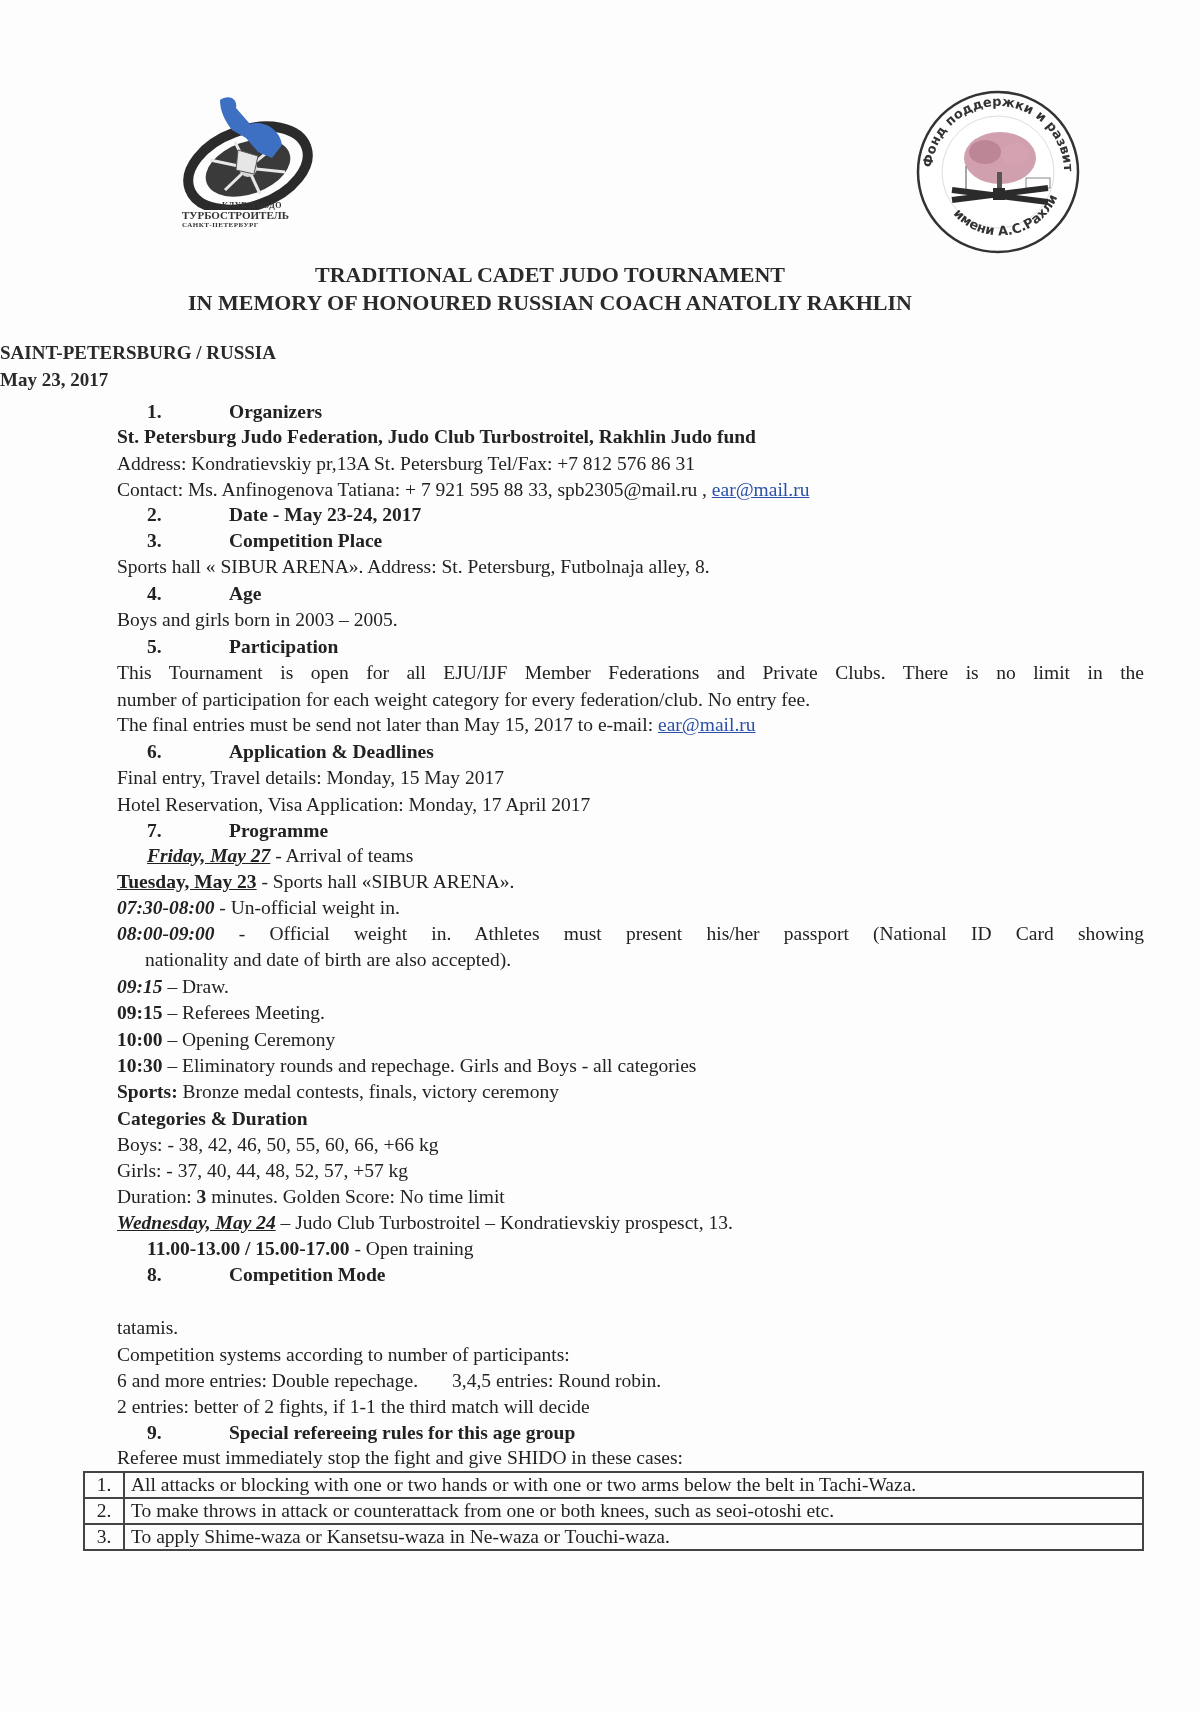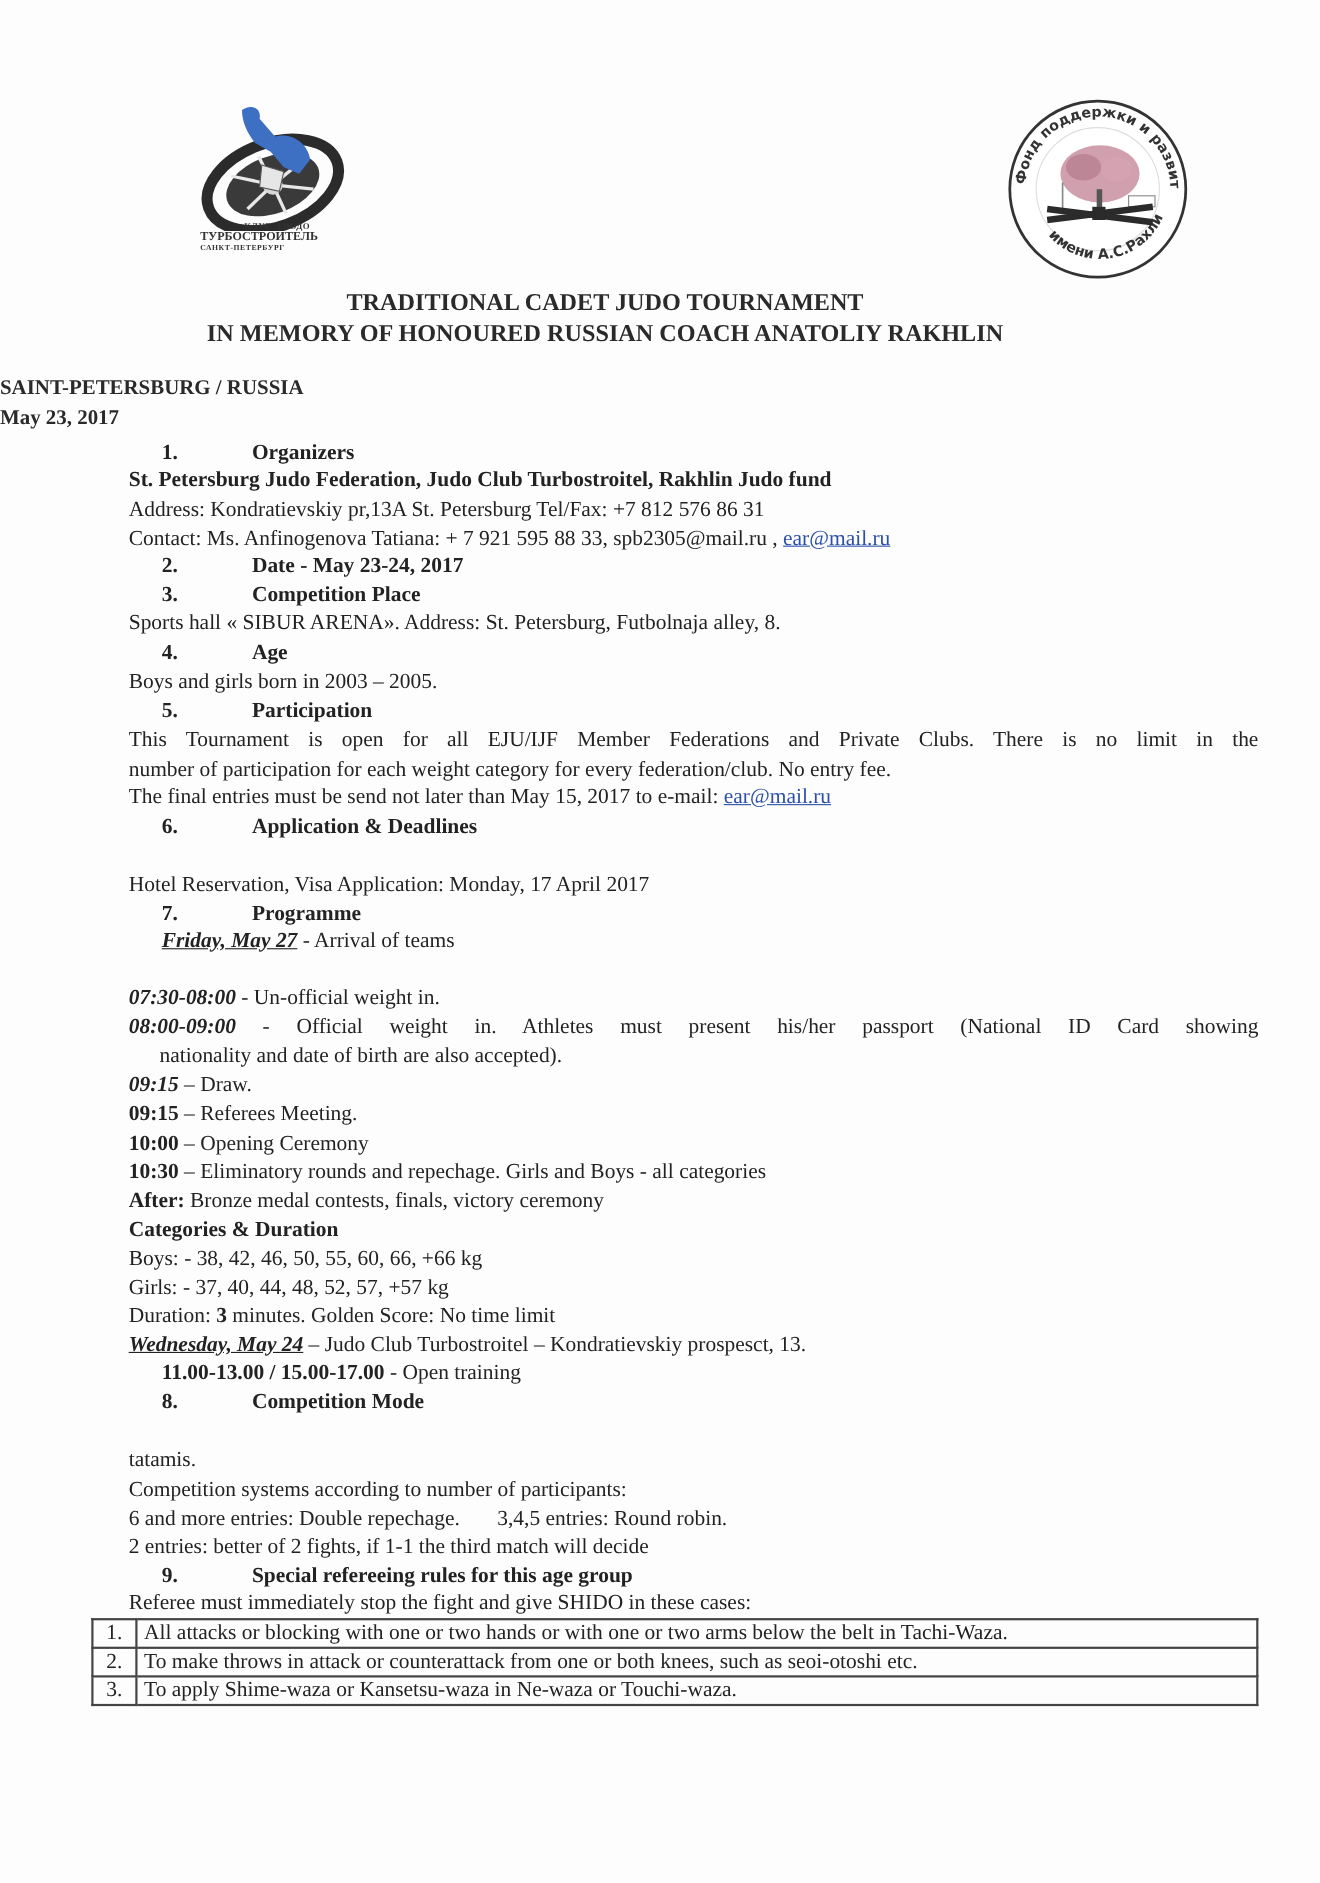--- a/index.html
+++ b/index.html
@@ -127,27 +127,31 @@
   </div>
   <div class="justify" style="top:661px;">This Tournament is open for all EJU/IJF Member Federations and Private Clubs. There is no limit in the</div>
   <div class="line" style="top:688px;">number of participation for each weight category for every federation/club.  No entry fee.</div>
   <div class="line" style="top:713px;">
     <span>The final entries must be send not later than May 15, 2017 to e-mail:  </span><a class="link">ear@mail.ru</a>
   </div>
 
   <div class="sec" style="top:740px;">
     <span class="num">6.</span><span>Application &amp; Deadlines</span>
   </div>
+  <div class="line" style="top:766px;">Final entry, Travel details: Monday, 15 May 2017</div>
   <div class="line" style="top:793px;">Hotel Reservation, Visa Application: Monday, 17 April 2017</div>
 
   <div class="sec" style="top:819px;">
     <span class="num">7.</span><span>Programme</span>
   </div>
   <div class="line" style="top:844px; left:147px;">
     <span class="bi u">Friday, May 27</span><span> - Arrival of teams</span>
+  </div>
+  <div class="line" style="top:870px;">
+    <span class="b u">Tuesday, May 23</span><span>  -  Sports hall «SIBUR ARENA».</span>
   </div>
   <div class="line" style="top:896px;">
     <span class="bi">07:30-08:00</span><span>  - Un-official weight in.</span>
   </div>
   <div class="justify" style="top:922px;">
     <span class="bi">08:00-09:00</span><span>  - Official weight in. Athletes must present his/her passport (National ID Card showing</span>
   </div>
   <div class="line" style="top:948px;margin-left:28px;">nationality and date of birth are also accepted).</div>
   <div class="line" style="top:975px;">
     <span class="bi">09:15</span><span> – Draw.</span>
@@ -155,21 +159,21 @@
   <div class="line" style="top:1001px;">
     <span class="b">09:15</span><span> – Referees Meeting.</span>
   </div>
   <div class="line" style="top:1028px;">
     <span class="b">10:00</span><span> – Opening Ceremony</span>
   </div>
   <div class="line" style="top:1054px;">
     <span class="b">10:30</span><span> – Eliminatory rounds and repechage. Girls and Boys - all categories</span>
   </div>
   <div class="line" style="top:1080px;">
-    <span class="b">After:</span><span> Bronze medal contests, finals, victory ceremony</span>
+    <span class="b">Sports:</span><span> Bronze medal contests, finals, victory ceremony</span>
   </div>
   <div class="line b" style="top:1107px;">Categories &amp; Duration</div>
   <div class="line" style="top:1133px;">Boys: - 38, 42, 46, 50, 55, 60, 66, +66 kg</div>
   <div class="line" style="top:1159px;">Girls: - 37, 40, 44, 48, 52, 57, +57 kg</div>
   <div class="line" style="top:1185px;">
     <span>Duration: </span><span class="b">3</span><span> minutes. Golden Score: No time limit</span>
   </div>
   <div class="line" style="top:1211px;">
     <span class="bi u">Wednesday, May 24</span><span> – Judo Club Turbostroitel – Kondratievskiy prospesct, 13.</span>
   </div>

